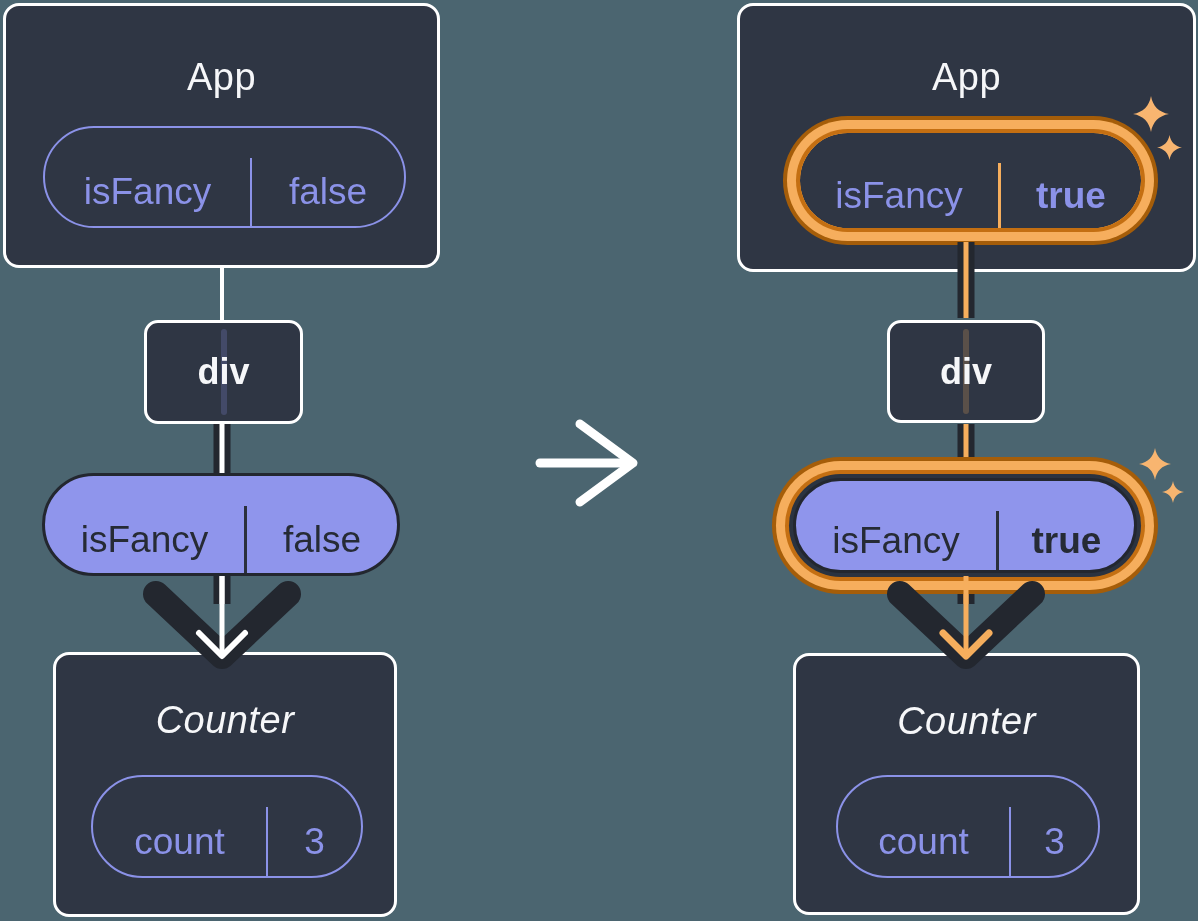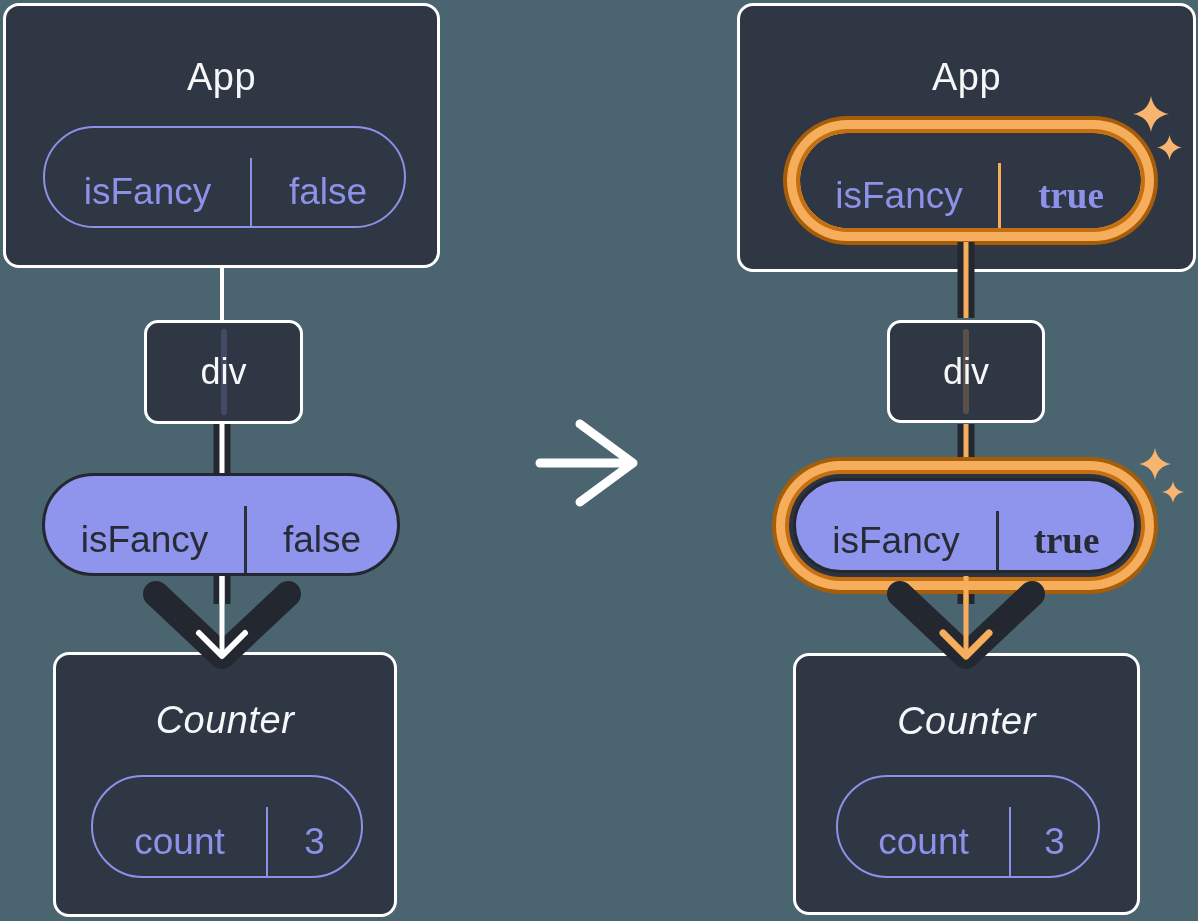--- a/index.html
+++ b/index.html
@@ -10,38 +10,38 @@
   *{margin:0;padding:0;box-sizing:border-box;}
   html,body{width:1198px;height:921px;overflow:hidden;}
   body{background:var(--background);font-family:"Liberation Sans","DejaVu Sans",sans-serif;}
   .stage{position:relative;width:1198px;height:689px;}
   .layer{position:absolute;left:0;top:0;width:1198px;height:921px;pointer-events:none;}
   .underlay{z-index:0;}
   .overlay{z-index:3;}
   .card{position:absolute;background:var(--card);border:3px solid var(--white);border-radius:16px;z-index:1;}
   .divbox{position:absolute;background:var(--card);border:3px solid var(--white);border-radius:14px;z-index:1;
           display:flex;align-items:center;justify-content:center;}
-  .divbox .label{font-size:36px;color:var(--text);font-weight:400;position:relative;z-index:2;}
+  .divbox .label{font-size:36px;color:var(--text);font-weight:700;position:relative;z-index:2;}
   .inner-line{position:absolute;left:50%;transform:translateX(-50%);top:6px;bottom:6px;width:6px;border-radius:3px;z-index:1;}
   .inner-line.cool{background:rgba(139,146,232,0.22);}
   .inner-line.warm{background:rgba(246,174,93,0.22);}
   .title{position:absolute;top:50px;left:0;right:0;text-align:center;font-size:38px;font-weight:500;color:var(--text);letter-spacing:.5px;}
   .counter-card .title{top:44px;font-style:italic;}
   .pill{position:absolute;border-radius:999px;display:flex;align-items:stretch;overflow:hidden;}
   .pill .cell{display:flex;align-items:center;justify-content:center;font-size:37px;margin-top:30px;}
   .pill .key{flex:1;}
   .pill.outline{border:2.5px solid var(--purple);color:var(--purple);background:transparent;}
   .pill.outline .key{border-right:2.5px solid var(--purple);}
   .pill.filled{background:var(--purple_fill);border:3px solid var(--dark);color:#262b35;}
   .pill.filled .key{border-right:3px solid #2b303c;}
   .pill.fancy{border:none;color:var(--purple);
     box-shadow:0 0 0 4px var(--orange_mid),0 0 0 13px var(--orange_light),0 0 0 17px var(--orange_dark);}
   .pill.fancy .key{border-right:3px solid var(--orange_light);}
   .pill.fancy-gap{box-shadow:0 0 0 4px #2b3340,0 0 0 8px var(--orange_mid),0 0 0 17px var(--orange_light),0 0 0 21px var(--orange_dark);}
-  .bold{font-weight:bold;font-family:Liberation Serif, serif;}
+  .bold{font-weight:bold;}
   .mid-pill{z-index:2;}
   
   .app-l{left:3px;top:3px;width:437px;height:265px;}
   .div-l{left:144px;top:320px;width:159px;height:104px;}
   .pill-mid-l{left:42px;top:473px;width:358px;height:103px;}
   .counter-l{left:53px;top:652px;width:344px;height:265px;}
   .app-r{left:737px;top:3px;width:459px;height:269px;}
   .div-r{left:887px;top:320px;width:158px;height:103px;}
   .pill-mid-r{left:793px;top:478px;width:344px;height:95px;}
   .counter-r{left:793px;top:653px;width:347px;height:262px;}

